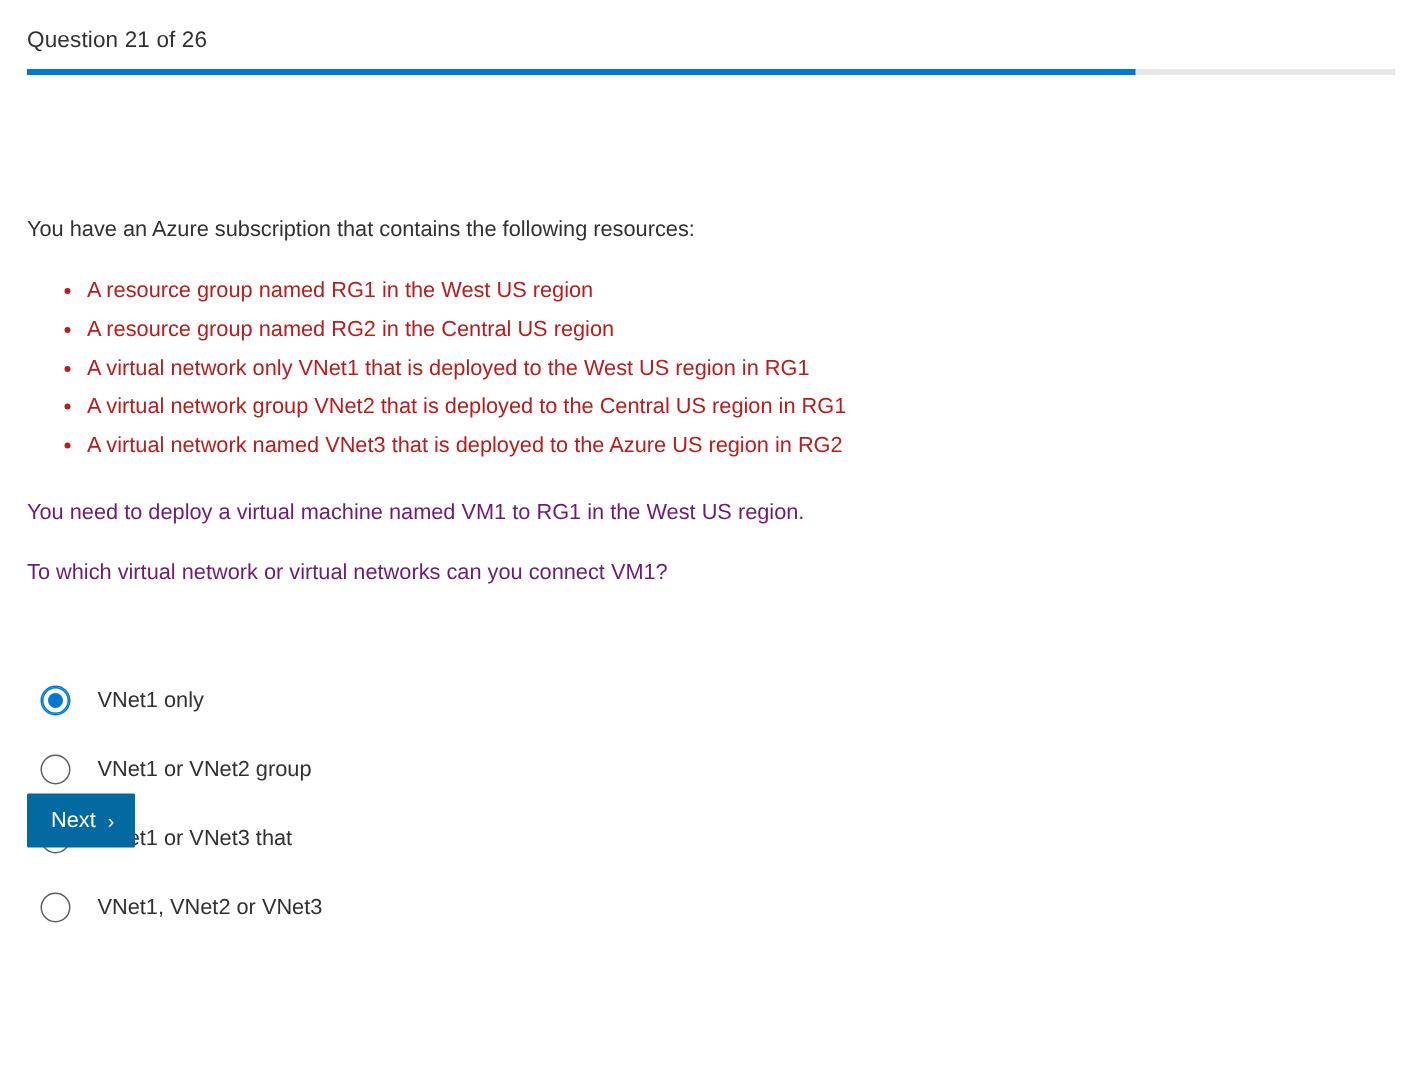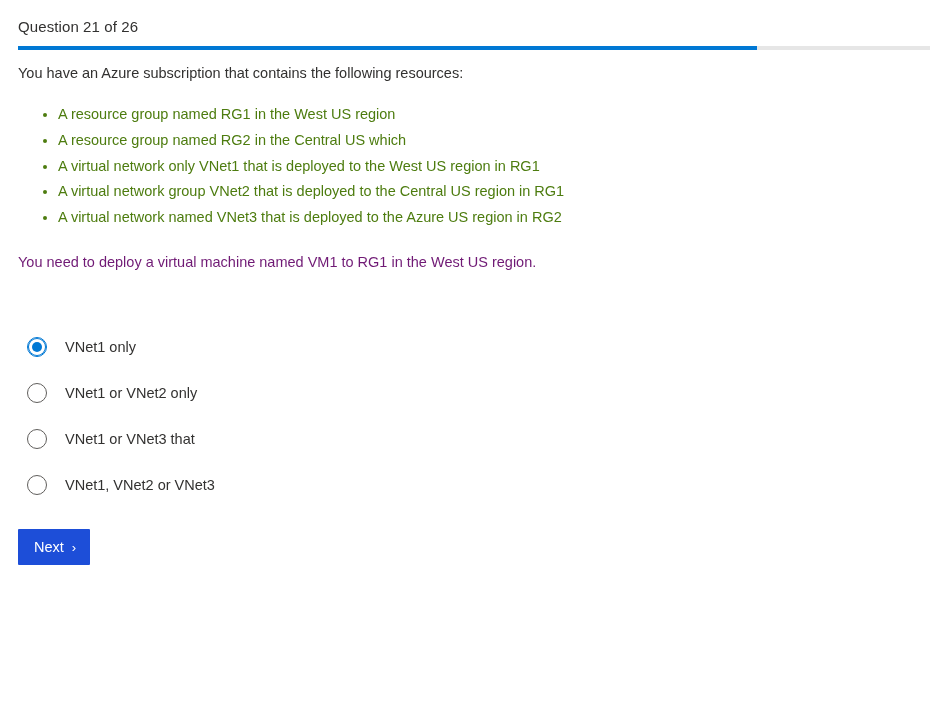--- a/index.html
+++ b/index.html
@@ -38,34 +38,34 @@
     border-radius: 0;
   }
   .progress-fill {
     height: 100%;
     background: #0078d4;
   }
   .content {
     padding: 0 18px;
   }
   .intro-text {
-    margin-top: 28px;
+    margin-top: 108px;
     font-size: 14.5px;
     line-height: 1.45;
     color: #323130;
   }
   ul.resource-list {
     margin: 18px 0 0 0;
     padding-left: 40px;
     list-style-type: disc;
   }
   ul.resource-list li {
     font-size: 14.5px;
     line-height: 1.78;
-    color: #4d7c0f;
+    color: #b91c1c;
   }
   .para {
     margin-top: 21px;
     font-size: 14.5px;
     line-height: 1.45;
     color: #701a75;
   }
   .para.q {
     margin-top: 19px;
   }
@@ -111,21 +111,21 @@
   }
   .footer {
     position: absolute;
     left: 18px;
     bottom: 17px;
   }
   .next-button {
     display: inline-flex;
     align-items: center;
     gap: 8px;
-    background: #1d4ed8;
+    background: #0369a1;
     color: #ffffff;
     border: none;
     font-family: "Liberation Sans", sans-serif;
     font-size: 14.5px;
     padding: 10px 14px 10px 16px;
     cursor: pointer;
     border-radius: 1px;
     margin-top: 38px;
   }
   .next-button .chev {
@@ -145,38 +145,39 @@
 
   <div class="progress-track">
     <div class="progress-fill" id="progress-fill" style="width: 81%; background: rgb(0, 120, 212);"></div>
   </div>
 
   <div class="content">
     <div class="intro-text">You have an Azure subscription that contains the following resources:</div>
 
     <ul class="resource-list" id="resource-list">
         <li>A resource group named RG1 in the West US region</li>
-        <li>A resource group named RG2 in the Central US which</li>
+        <li>A resource group named RG2 in the Central US region</li>
         <li>A virtual network only VNet1 that is deployed to the West US region in RG1</li>
         <li>A virtual network group VNet2 that is deployed to the Central US region in RG1</li>
         <li>A virtual network named VNet3 that is deployed to the Azure US region in RG2</li>
       </ul>
 
     <div class="para">You need to deploy a virtual machine named VM1 to RG1 in the West US region.</div>
+    <div class="para q">To which virtual network or virtual networks can you connect VM1?</div>
 
     <div class="options" id="options">
         <div class="option-row">
           <span class="radio-outer selected">
             <span class="radio-inner"></span>
           </span>
           <span class="option-label">VNet1 only</span>
         </div>
         <div class="option-row">
           <span class="radio-outer"></span>
-          <span class="option-label">VNet1 or VNet2 only</span>
+          <span class="option-label">VNet1 or VNet2 group</span>
         </div>
         <div class="option-row">
           <span class="radio-outer"></span>
           <span class="option-label">VNet1 or VNet3 that</span>
         </div>
         <div class="option-row">
           <span class="radio-outer"></span>
           <span class="option-label">VNet1, VNet2 or VNet3</span>
         </div>
       </div>

